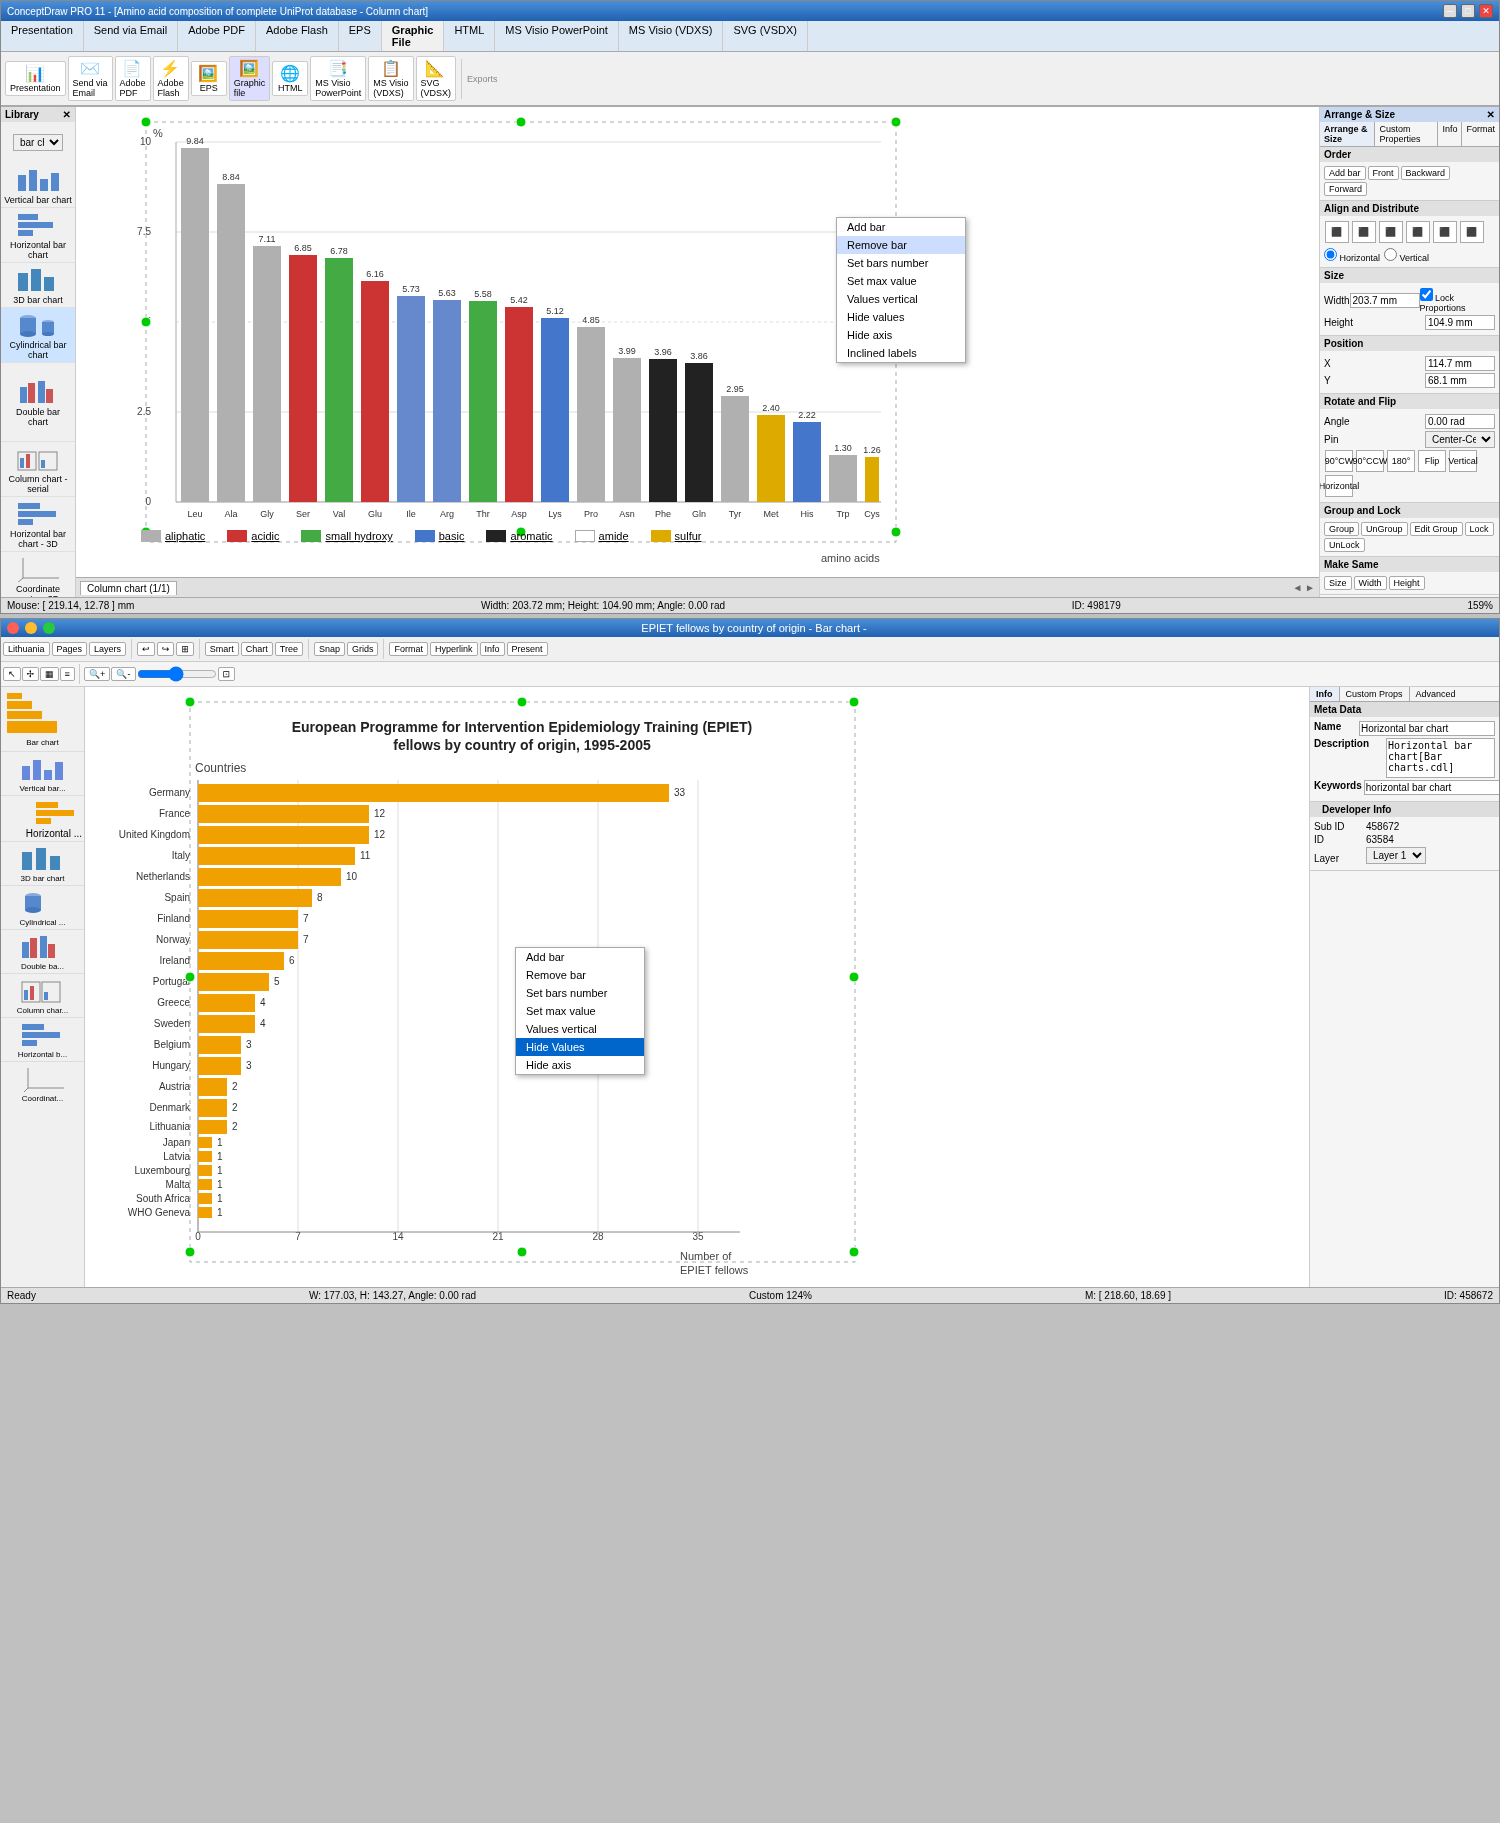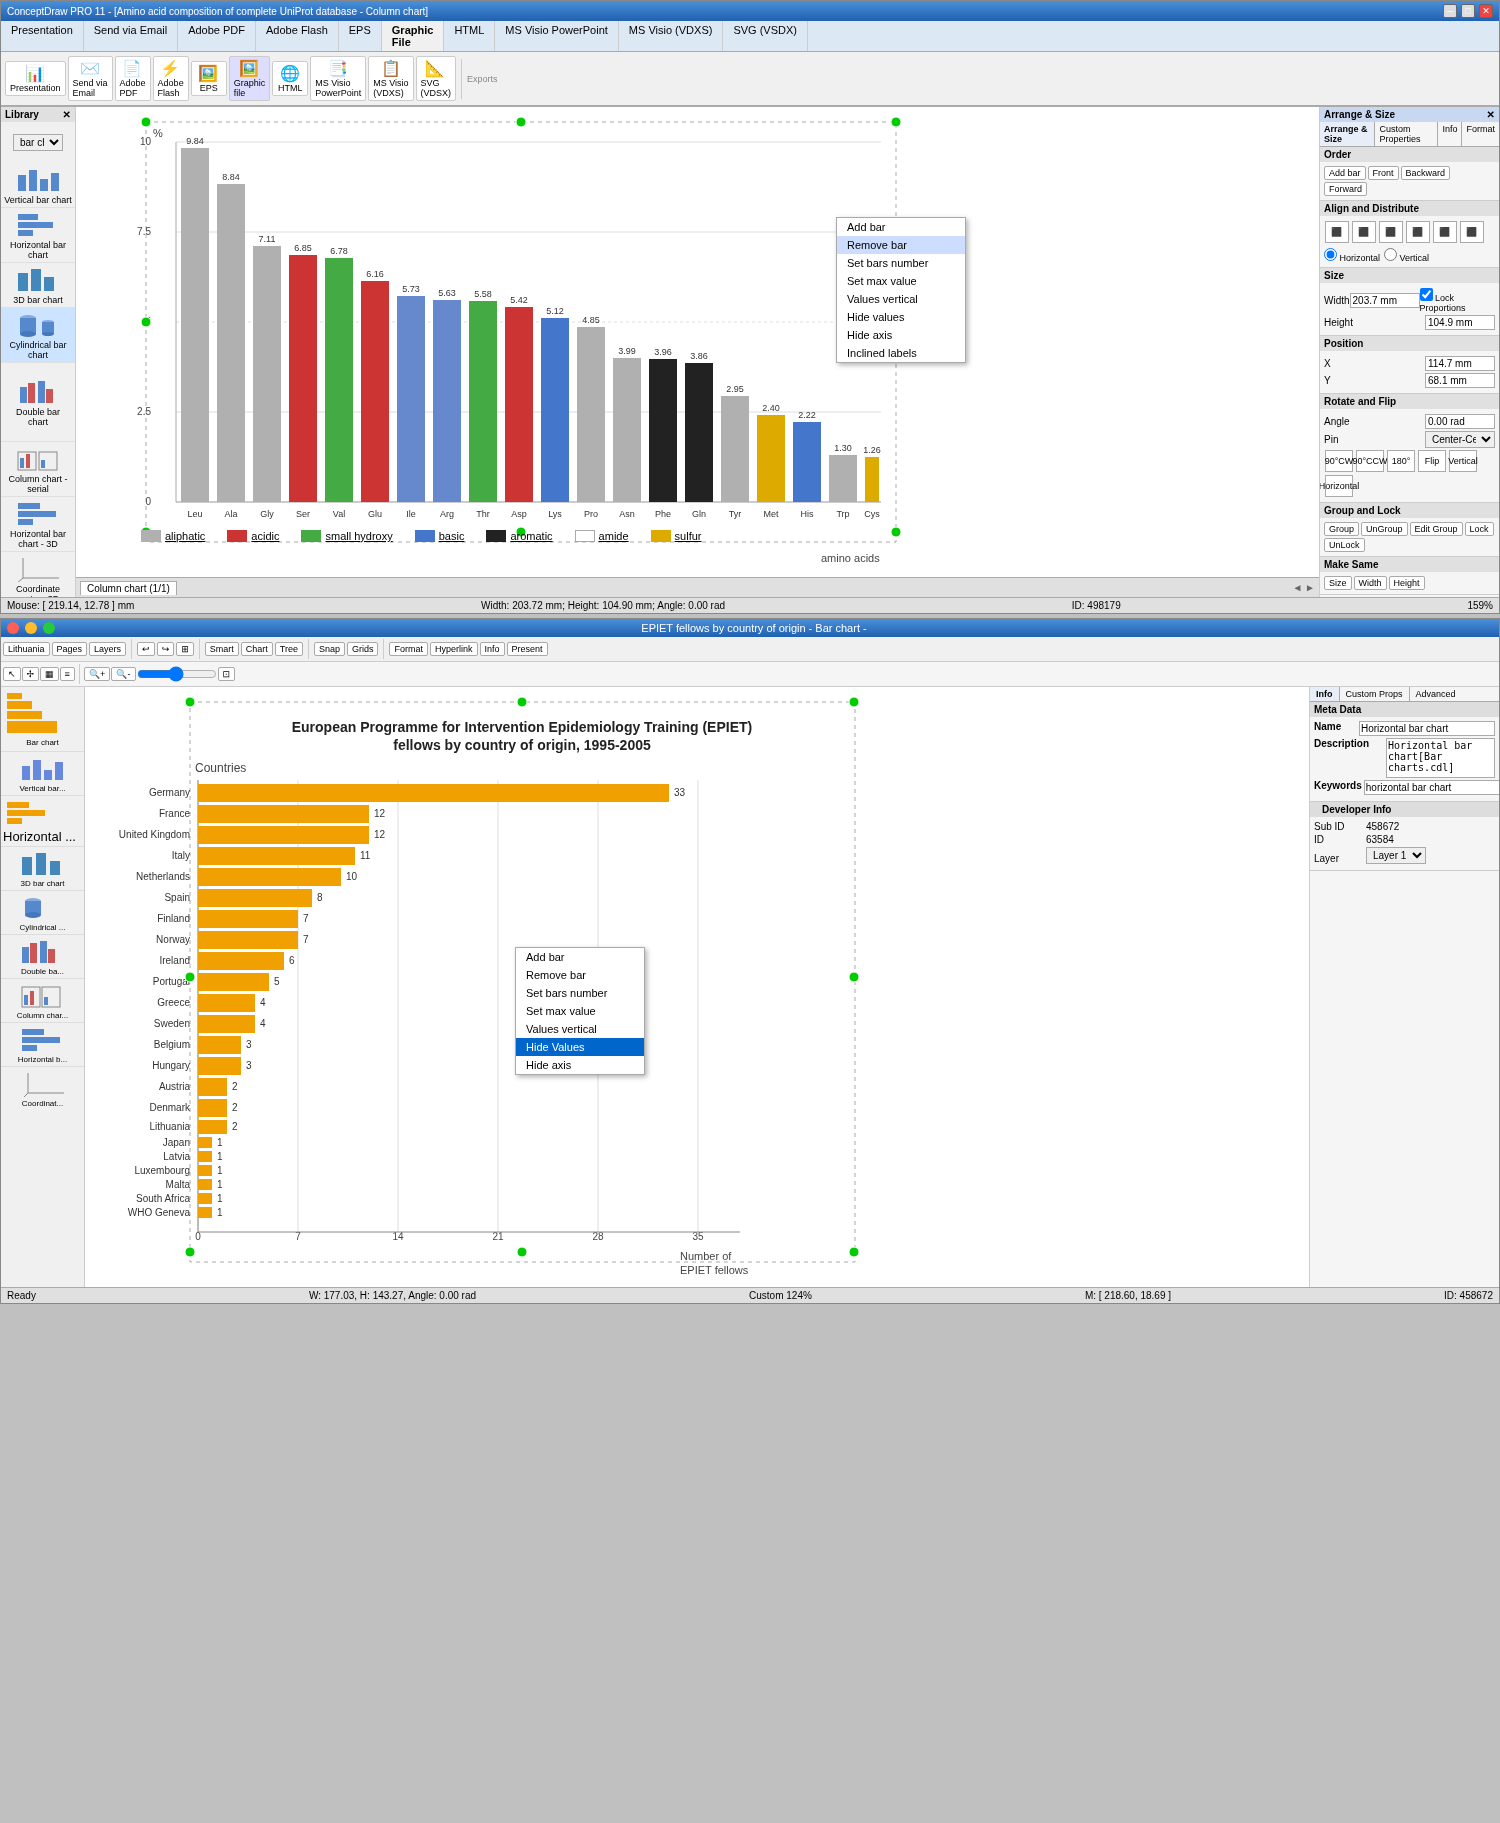--- a/index.html
+++ b/index.html
@@ -563,21 +563,21 @@
 
       <div style="padding:2px; border-bottom:1px solid #ddd; font-size:8px; text-align:center;">
         <svg width="50" height="28">
           <rect x="4" y="12" width="8" height="14" fill="#6688dd"></rect>
           <rect x="15" y="6" width="8" height="20" fill="#6688dd"></rect>
           <rect x="26" y="16" width="8" height="10" fill="#6688dd"></rect>
           <rect x="37" y="8" width="8" height="18" fill="#6688dd"></rect>
         </svg>
         <div>Vertical bar...</div>
       </div>
-      <div style="padding:2px; border-bottom:1px solid #ddd; font-size:13px; text-align:left;">
+      <div style="padding:2px; border-bottom:1px solid #ddd; font-size:10px; text-align:right;">
         <svg width="50" height="28">
           <rect x="4" y="4" width="22" height="6" fill="#f0a000"></rect>
           <rect x="4" y="12" width="38" height="6" fill="#f0a000"></rect>
           <rect x="4" y="20" width="15" height="6" fill="#f0a000"></rect>
         </svg>
         <div>Horizontal ...</div>
       </div>
       <div style="padding:2px; border-bottom:1px solid #ddd; font-size:8px; text-align:center;">
         <svg width="50" height="28">
           <rect x="4" y="8" width="10" height="18" fill="#4488bb"></rect>

